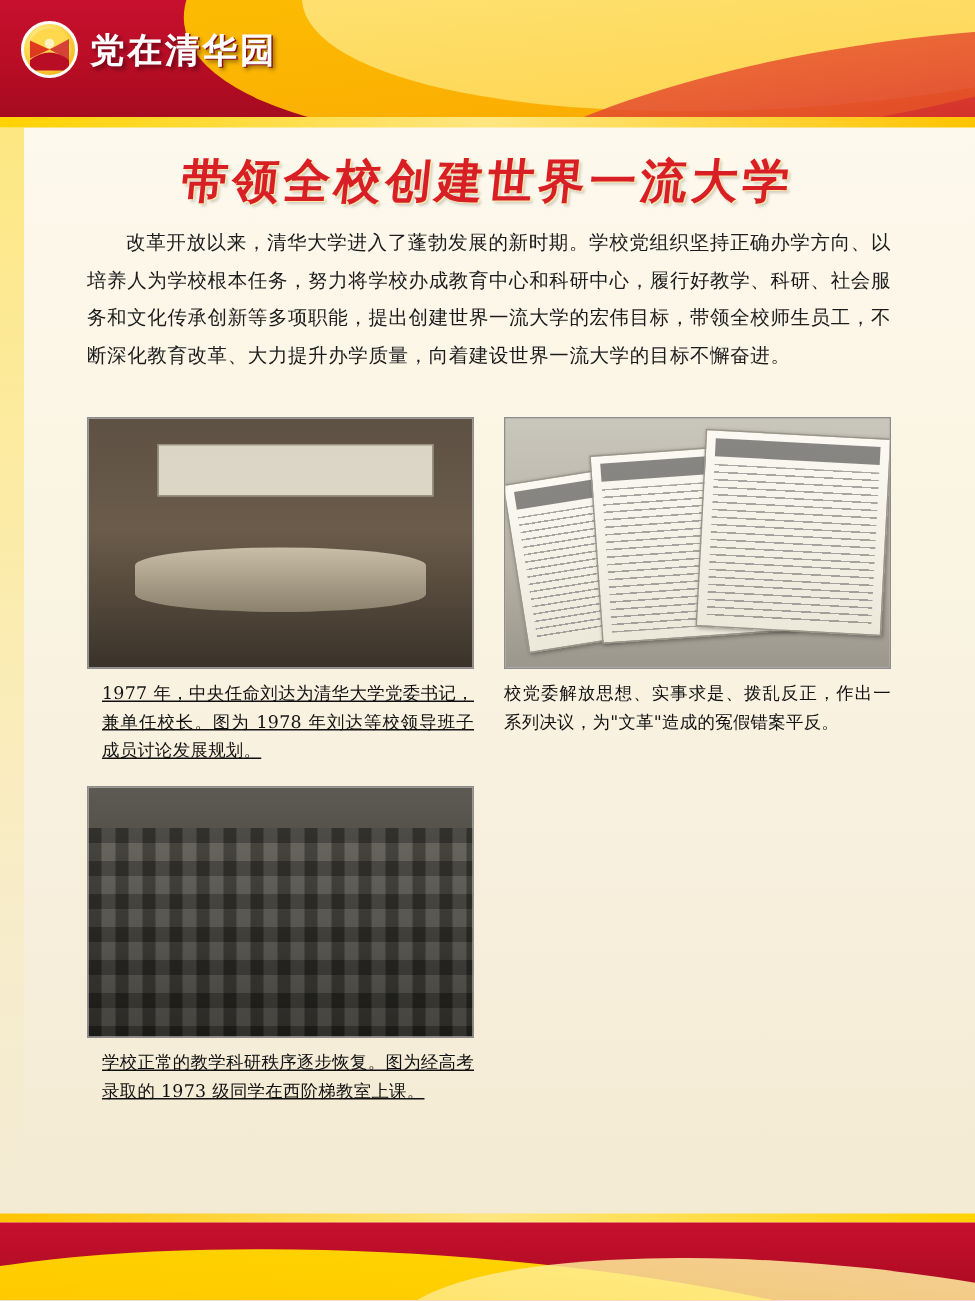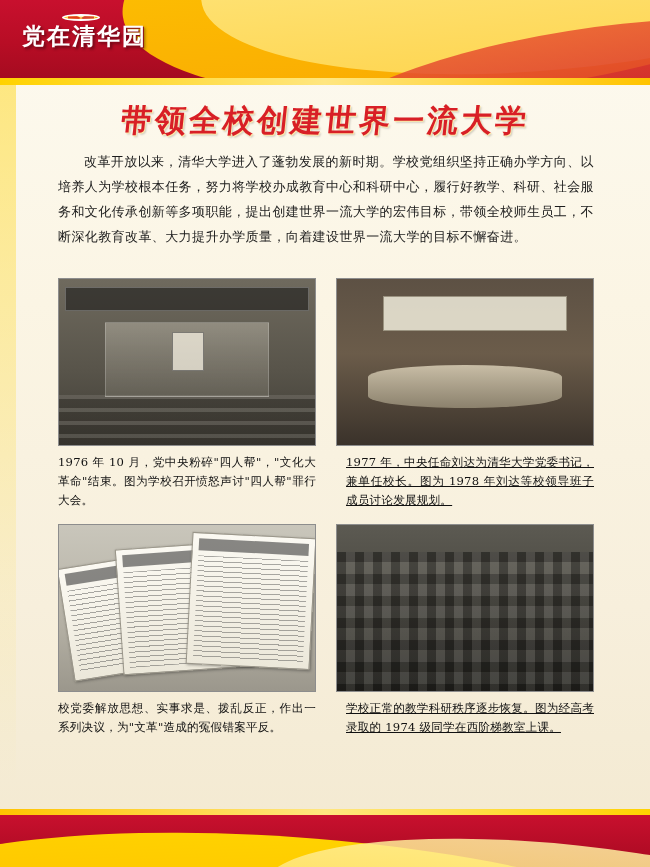--- a/index.html
+++ b/index.html
@@ -61,21 +61,20 @@
 
   
   .brand {
     position: absolute;
     top: 14px;
     left: 14px;
     display: flex;
     align-items: center;
     height: 38px;
     z-index: 5;
-    flex-direction: column;
   }
   .brand-emblem {
     width: 38px;
     height: 38px;
     border-radius: 50%;
     background: radial-gradient(circle at 40% 35%, #fff8d0 0%, #ffd84d 45%, #e8a400 100%);
     border: 2px solid #ffffff;
     box-sizing: border-box;
     display: flex;
     align-items: center;
@@ -310,29 +309,20 @@
     </div>
     <div class="brand-title">党在清华园</div>
   </div>
 
   <div class="headline">带领全校创建世界一流大学</div>
 
   <div class="body-text">改革开放以来，清华大学进入了蓬勃发展的新时期。学校党组织坚持正确办学方向、以培养人为学校根本任务，努力将学校办成教育中心和科研中心，履行好教学、科研、社会服务和文化传承创新等多项职能，提出创建世界一流大学的宏伟目标，带领全校师生员工，不断深化教育改革、大力提升办学质量，向着建设世界一流大学的目标不懈奋进。</div>
 
   <div class="grid">
 
-    <div class="cell">
-      <div class="photo ph1">
-        <div class="ph-banner"></div>
-        <div class="ph-stage"></div>
-        <div class="ph-portrait"></div>
-        <div class="ph-rows" style="height:30%;"></div>
-      </div>
-      <div class="caption">1976 年 10 月，党中央粉碎"四人帮"，"文化大革命"结束。图为学校召开愤怒声讨"四人帮"罪行大会。</div>
-    </div>
 
     <div class="cell cap-right">
       <div class="photo ph2">
         <div class="ph-wall"></div>
         <div class="ph-table"></div>
       </div>
       <div class="caption">1977 年，中央任命刘达为清华大学党委书记，兼单任校长。图为 1978 年刘达等校领导班子成员讨论发展规划。</div>
     </div>
 
     <div class="cell">
@@ -350,21 +340,21 @@
           <div class="np-lines"></div>
         </div>
       </div>
       <div class="caption">校党委解放思想、实事求是、拨乱反正，作出一系列决议，为"文革"造成的冤假错案平反。</div>
     </div>
 
     <div class="cell cap-right">
       <div class="photo ph4">
         <div class="ph-heads"></div>
       </div>
-      <div class="caption">学校正常的教学科研秩序逐步恢复。图为经高考录取的 1974 级同学在西阶梯教室上课。</div>
+      <div class="caption">学校正常的教学科研秩序逐步恢复。图为经高考录取的 1973 级同学在西阶梯教室上课。</div>
     </div>
 
   </div>
 
   <div class="bottom-strip"></div>
   <div class="bottom-band">
     <div class="b-swoosh"></div>
     <div class="b-swoosh2"></div>
   </div>
 

